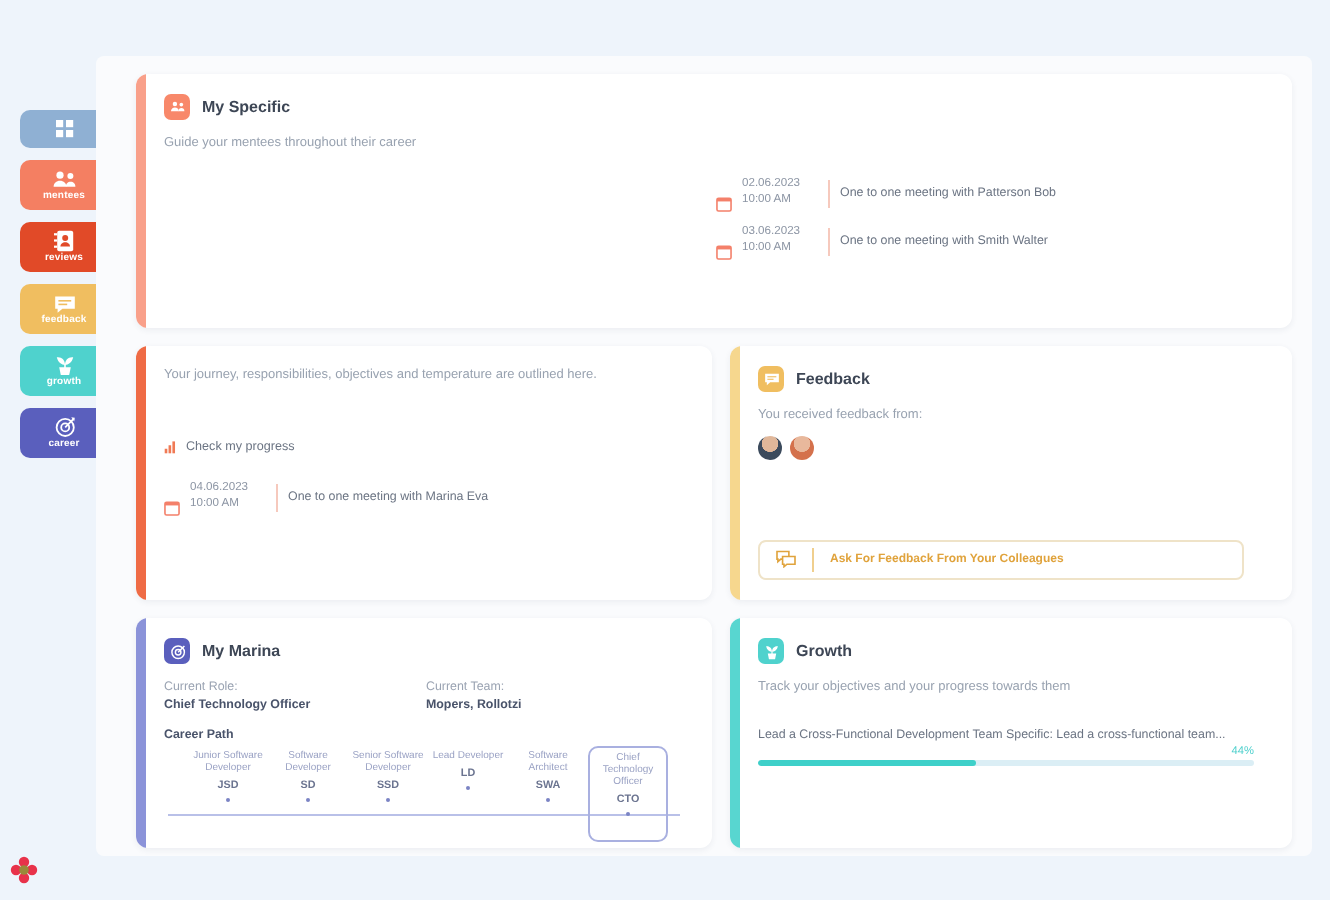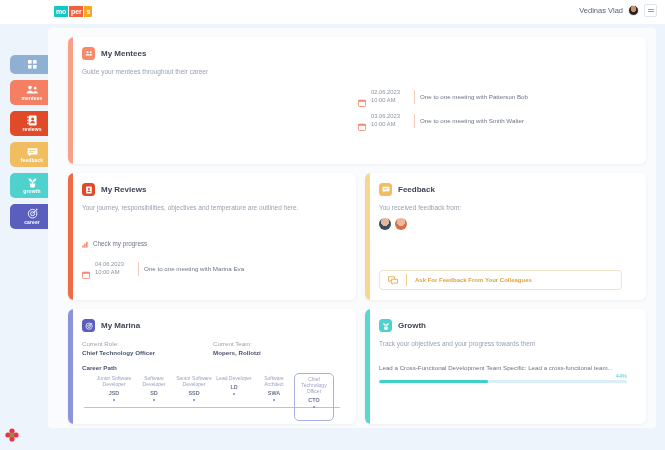--- a/index.html
+++ b/index.html
@@ -161,35 +161,20 @@
   .bar-fill { height: 100%; background: #3ed0c9; border-radius: 2px; }
 
   
   .flower { position: absolute; left: 5px; bottom: 8px; width: 14px; height: 14px; }
 </style>
 </head>
 <body>
 
 <div id="app">
 
-  <div class="topbar">
-    <div class="logo">
-      <span class="l1">mo</span>
-      <span class="l2">per</span>
-      <span class="l3">s</span>
-    </div>
-    <div class="user-area">
-      <span class="user-name">Vedinas Vlad</span>
-      <span class="avatar-hdr"></span>
-      <span class="menu-btn">
-        <i></i>
-        <i></i>
-      </span>
-    </div>
-  </div>
 
   <div class="rail">
 
     <div class="rail-item dash">
       <span class="rail-ico">
         <svg width="9" height="9" viewBox="0 0 9 9">
             <rect x="0" y="0" width="3.6" height="3.6" fill="#fff"></rect>
             <rect x="5" y="0" width="3.6" height="3.6" fill="#fff"></rect>
             <rect x="0" y="5" width="3.6" height="3.6" fill="#fff"></rect>
             <rect x="5" y="5" width="3.6" height="3.6" fill="#fff"></rect>
@@ -268,21 +253,21 @@
           <div class="card-inner">
             <div class="card-head">
               <span class="card-ico" style="background:#f8886a">
                 <svg width="8" height="7" viewBox="0 0 13 10">
                     <circle cx="4" cy="2.6" r="1.8" fill="#fff"></circle>
                     <circle cx="9.2" cy="3" r="1.5" fill="#fff"></circle>
                     <path d="M0.8 8.4c0-1.8 1.4-3 3.2-3s3.2 1.2 3.2 3z" fill="#fff"></path>
                     <path d="M6.9 8.4c0-1.5 1-2.5 2.4-2.5s2.4 1 2.4 2.5z" fill="#fff"></path>
                   </svg>
               </span>
-              <span class="card-title">My Mentees</span>
+              <span class="card-title">My Specific</span>
             </div>
             <div class="body">
               <div class="left">
                 <div class="card-sub">Guide your mentees throughout their career</div>
               </div>
               <div class="right">
 
                 <div class="meeting">
                   <span class="cal-ico">
                     <svg width="8" height="8" viewBox="0 0 10 10">
@@ -317,30 +302,20 @@
             </div>
           </div>
         </div>
       </div>
 
       <div class="row">
 
         <div class="card reviews">
           <div class="accent" style="background:#ef6b45"></div>
           <div class="card-inner">
-            <div class="card-head">
-              <span class="card-ico" style="background:#e14a28">
-                <svg width="7" height="8" viewBox="0 0 10 11">
-                    <rect x="1.6" y="0.4" width="8" height="10.2" rx="1" fill="#fff"></rect>
-                    <circle cx="5.6" cy="4" r="1.5" fill="#e14a28"></circle>
-                    <path d="M3.2 8.3c0-1.3 1.1-2.2 2.4-2.2s2.4.9 2.4 2.2z" fill="#e14a28"></path>
-                  </svg>
-              </span>
-              <span class="card-title">My Reviews</span>
-            </div>
             <div class="card-sub">Your journey, responsibilities, objectives and temperature are outlined here.</div>
 
             <div class="progress-link">
               <span>
                 <svg width="7" height="7" viewBox="0 0 8 8">
                     <rect x="0.4" y="5" width="1.5" height="2.6" fill="#f07a55"></rect>
                     <rect x="2.6" y="3" width="1.5" height="4.6" fill="#f07a55"></rect>
                     <rect x="4.8" y="0.8" width="1.5" height="6.8" fill="#f07a55"></rect>
                   </svg>
               </span>

